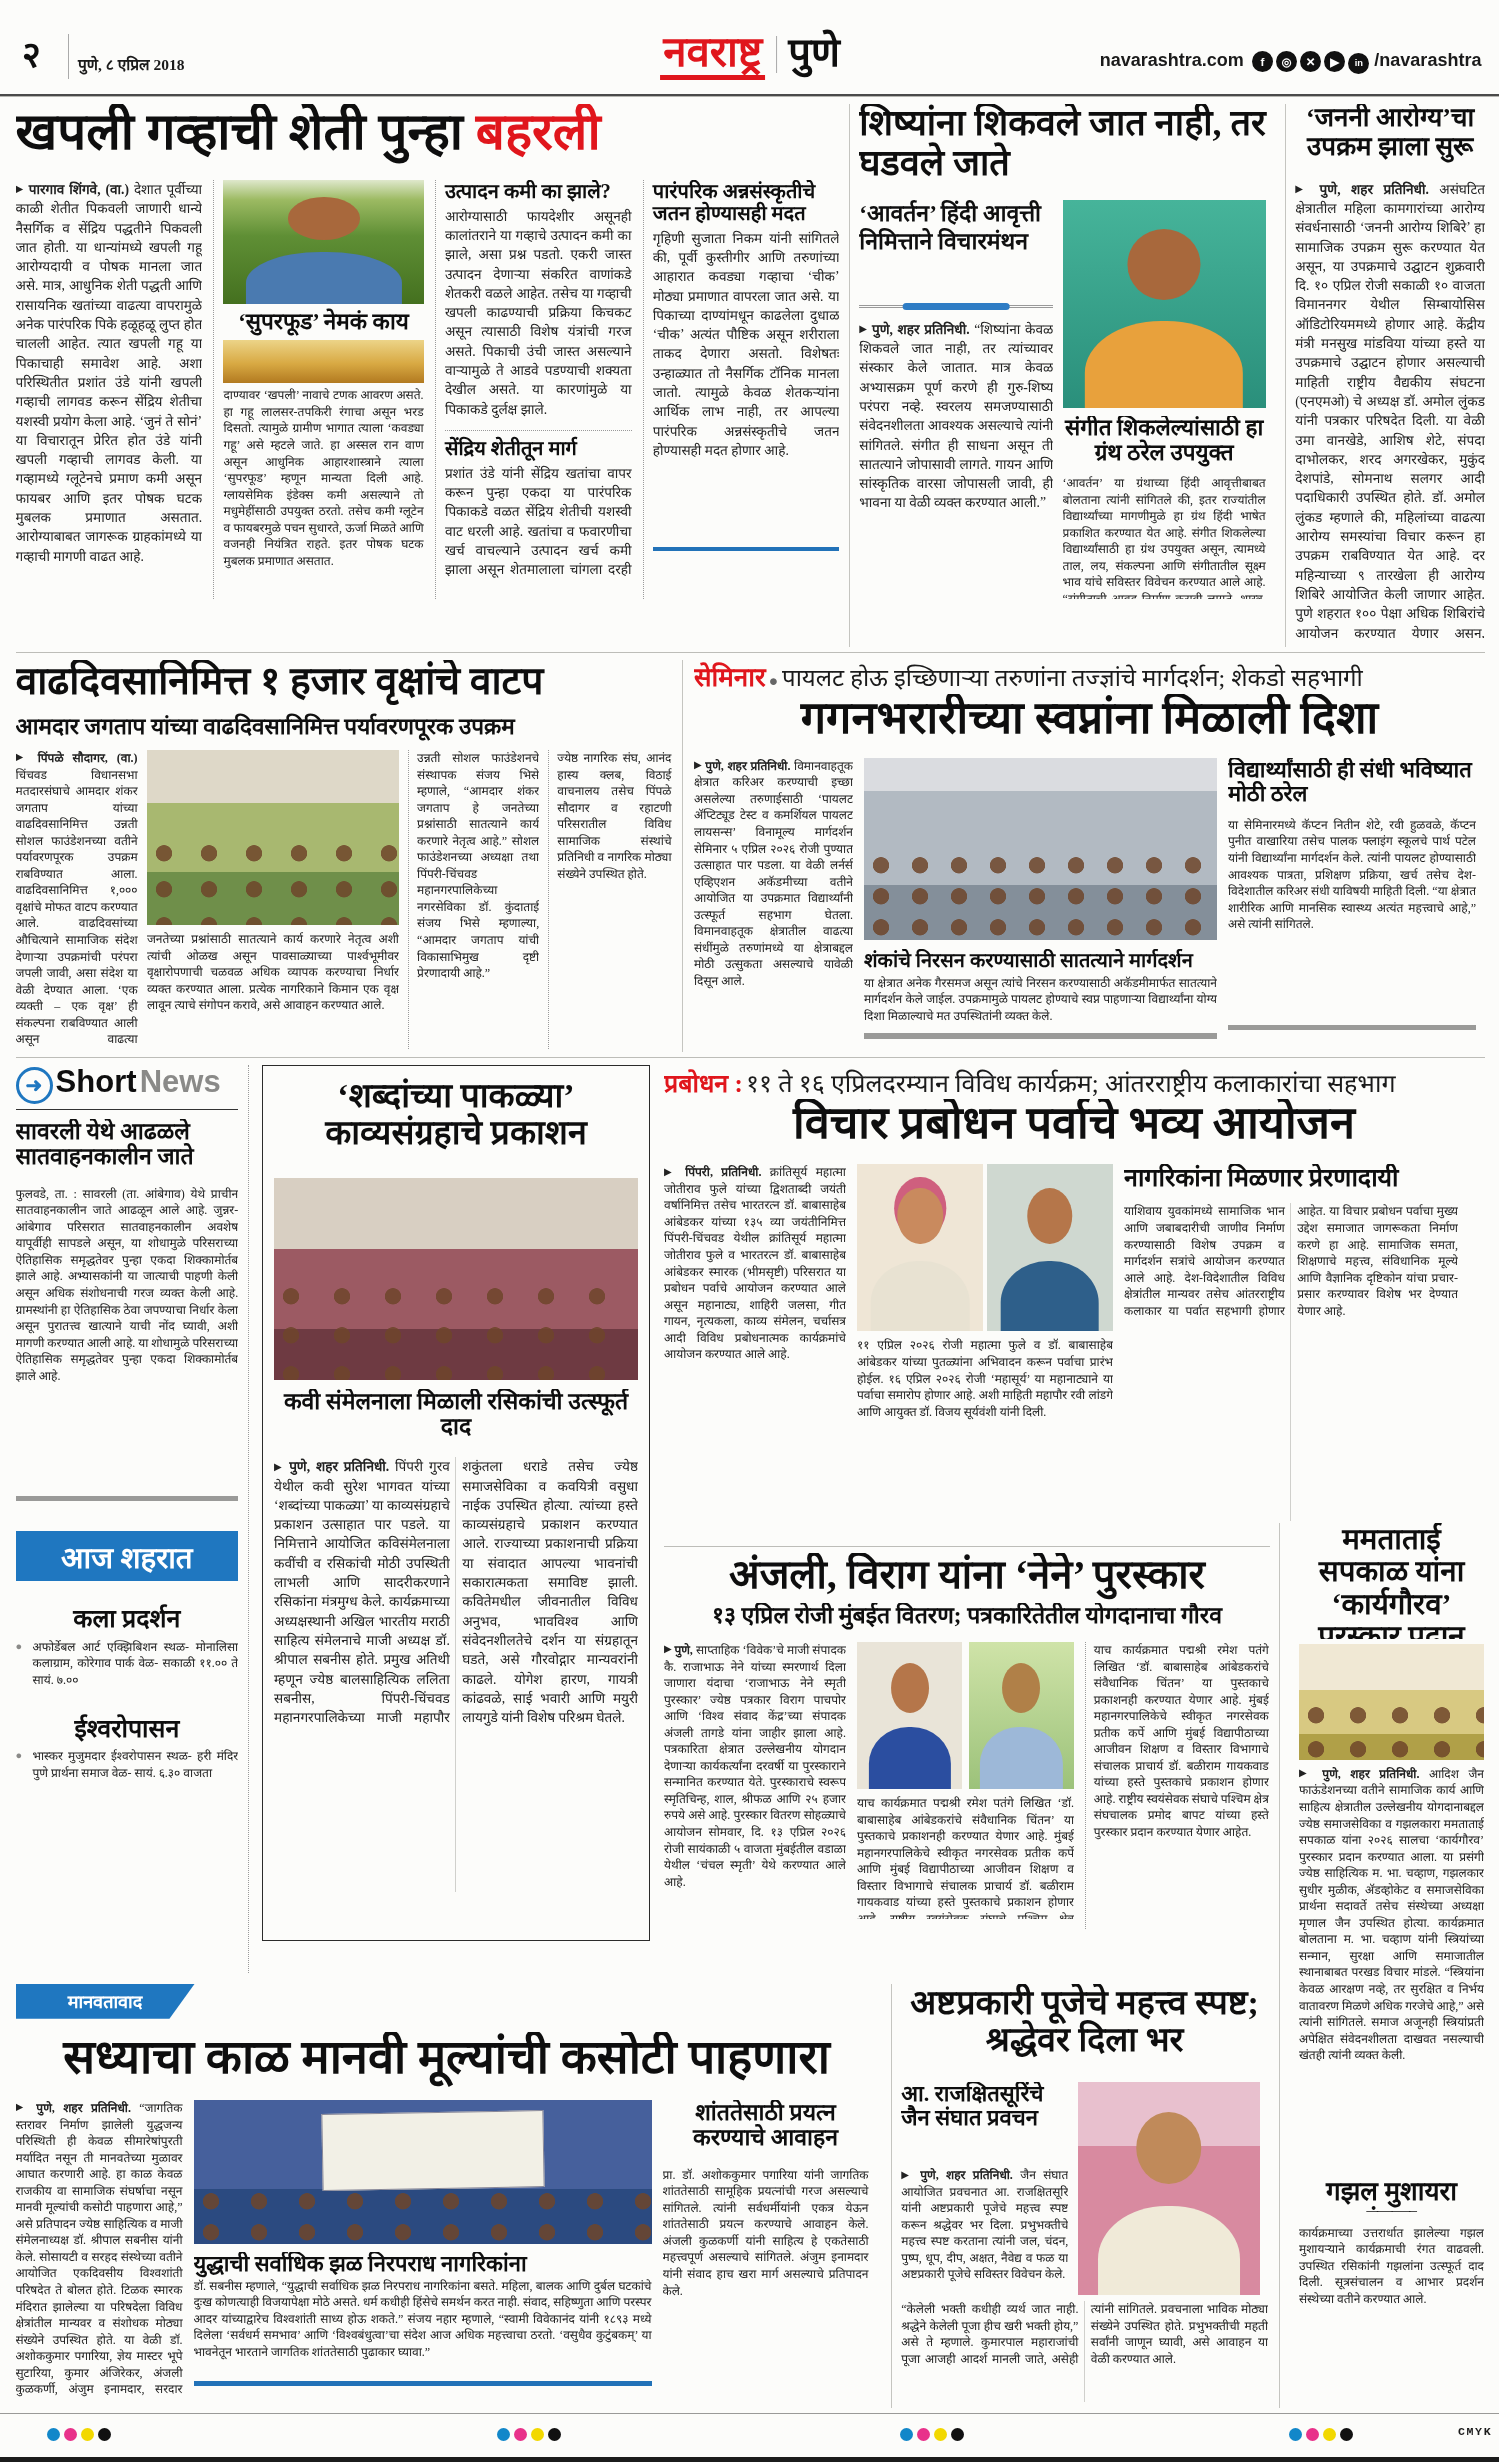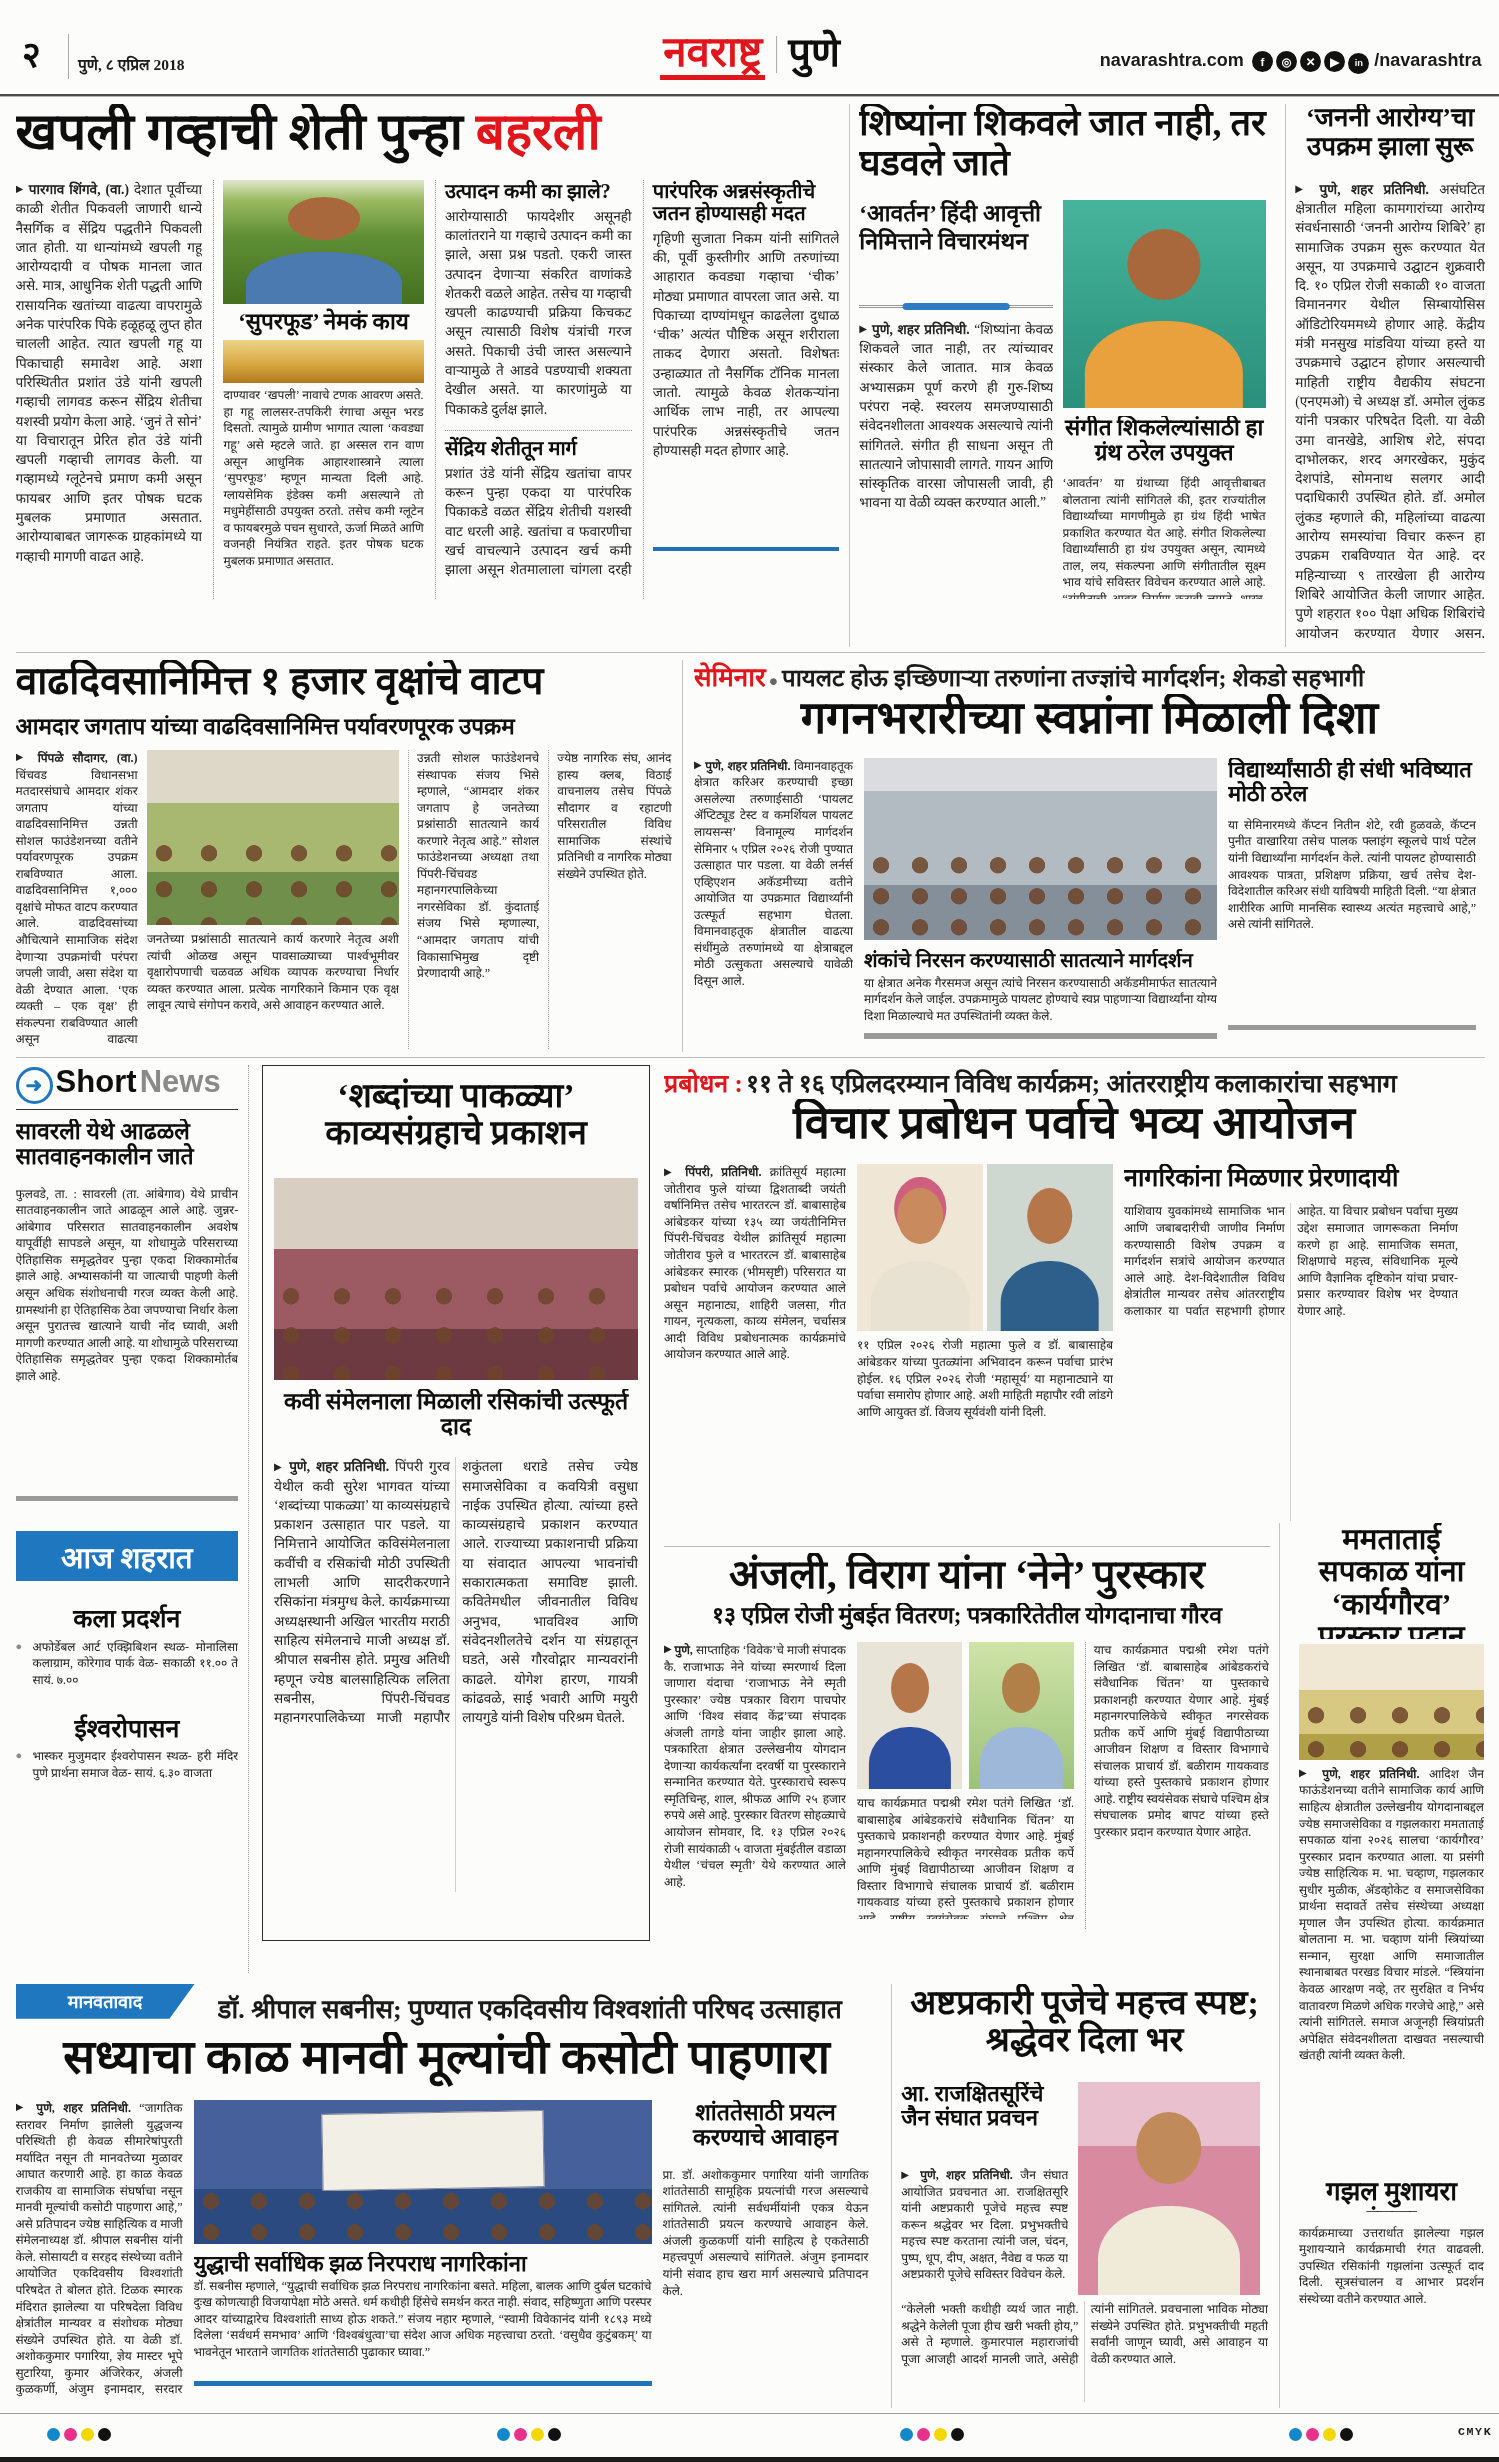--- a/index.html
+++ b/index.html
@@ -10,21 +10,21 @@
   .center{text-align:center}
   .red{color:#e0161c}
   .body{font-size:13.6px;line-height:1.42;text-align:justify;overflow:hidden;color:#222}
   .small{font-size:12px;line-height:1.38}
   .cols2{column-count:2;column-gap:12.4px;column-rule:0.8px solid #d0d0cc}
   .dateline{font-weight:bold}
   .dateline::before{content:"▶ ";font-size:10px;vertical-align:1.6px}
   .rule-dot{border-left:1.6px dotted #9a9a9a}
   .graybar{background:#9a9a98;height:5.4px}
   .bluebar{background:#2272b8;height:3.9px}
-  .kicker{font-weight:bold;font-size:24px;white-space:nowrap;overflow:hidden}
+  .kicker{font-weight:normal;font-size:24px;white-space:nowrap;overflow:hidden}
   .subhead{font-weight:bold;color:#101010;line-height:1.2}
   
   .ph{position:relative;overflow:hidden;background:#c8c8c4;--skin:#b5764a;--cloth:#3a4a78}
   .ph.person::before{content:"";position:absolute;left:50%;top:14%;width:36%;height:34%;
      transform:translateX(-50%);border-radius:50%;background:var(--skin)}
   .ph.person::after{content:"";position:absolute;left:50%;bottom:-10%;width:78%;height:52%;
      transform:translateX(-50%);border-radius:48% 48% 0 0;background:var(--cloth)}
   .ph.turban::before{box-shadow:0 -7.8px 0 3.1px #cf5f7e}
   .ph-field{background:linear-gradient(180deg,#dfe8cc 0%,#9cba62 16%,#5f8f35 45%,#44701f 100%)}
   .ph-wheat{background:linear-gradient(180deg,#ecd488,#d8a943 55%,#b27a20)}
@@ -256,21 +256,20 @@
         <div class="heads" style="background-size:42px 34px"></div>
       </div>
     <div class="body small" style="height:404px;margin-top:6.2px"><span class="dateline">पुणे, शहर प्रतिनिधी.</span> <span>आदिश जैन फाऊंडेशनच्या वतीने सामाजिक कार्य आणि साहित्य क्षेत्रातील उल्लेखनीय योगदानाबद्दल ज्येष्ठ समाजसेविका व गझलकारा ममताताई सपकाळ यांना २०२६ सालचा ‘कार्यगौरव’ पुरस्कार प्रदान करण्यात आला. या प्रसंगी ज्येष्ठ साहित्यिक म. भा. चव्हाण, गझलकार सुधीर मुळीक, ॲडव्होकेट व समाजसेविका प्रार्थना सदावर्ते तसेच संस्थेच्या अध्यक्षा मृणाल जैन उपस्थित होत्या. कार्यक्रमात बोलताना म. भा. चव्हाण यांनी स्त्रियांच्या सन्मान, सुरक्षा आणि समाजातील स्थानाबाबत परखड विचार मांडले. “स्त्रियांना केवळ आरक्षण नव्हे, तर सुरक्षित व निर्भय वातावरण मिळणे अधिक गरजेचे आहे,” असे त्यांनी सांगितले. समाज अजूनही स्त्रियांप्रती अपेक्षित संवेदनशीलता दाखवत नसल्याची खंतही त्यांनी व्यक्त केली.</span></div>
     <div class="hl center" style="font-size:26px;margin-top:7.8px;height:34px;overflow:hidden">गझल मुशायरा रंगला</div>
     <div class="body small" style="height:155px;margin-top:13px">कार्यक्रमाच्या उत्तरार्धात झालेल्या गझल मुशायऱ्याने कार्यक्रमाची रंगत वाढवली. उपस्थित रसिकांनी गझलांना उत्स्फूर्त दाद दिली. सूत्रसंचालन व आभार प्रदर्शन संस्थेच्या वतीने करण्यात आले.</div>
   </div>
 
   <div class="abs" style="left:15.5px;top:1984px;width:862px;height:424px">
     <div style="position:relative;height:43px">
       <div class="parall" style="position:absolute;left:0;top:0;width:179px;font-size:18px;padding:5.4px 0">मानवतावाद</div>
-      <div class="kicker" style="position:absolute;left:202px;top:6.2px;font-size:26px;width:652px">डॉ. श्रीपाल सबनीस;  पुण्यात एकदिवसीय विश्वशांती परिषद उत्साहात</div>
     </div>
     <div class="hl center" style="font-size:47px;height:59px;overflow:hidden;margin-top:4.7px">सध्याचा काळ मानवी मूल्यांची कसोटी पाहणारा</div>
     <div style="display:flex;gap:11px;margin-top:9.3px;height:299px">
       <div class="body small" style="width:167px">
         <span class="dateline">पुणे, शहर प्रतिनिधी.</span> <span>“जागतिक स्तरावर निर्माण झालेली युद्धजन्य परिस्थिती ही केवळ सीमारेषांपुरती मर्यादित नसून ती मानवतेच्या मुळावर आघात करणारी आहे. हा काळ केवळ राजकीय वा सामाजिक संघर्षाचा नसून मानवी मूल्यांची कसोटी पाहणारा आहे,” असे प्रतिपादन ज्येष्ठ साहित्यिक व माजी संमेलनाध्यक्ष डॉ. श्रीपाल सबनीस यांनी केले. सोसायटी व सरहद संस्थेच्या वतीने आयोजित एकदिवसीय विश्वशांती परिषदेत ते बोलत होते. टिळक स्मारक मंदिरात झालेल्या या परिषदेला विविध क्षेत्रांतील मान्यवर व संशोधक मोठ्या संख्येने उपस्थित होते. या वेळी डॉ. अशोककुमार पगारिया, ज्ञेय मास्टर भूपे सुटारिया, कुमार अंजिरेकर, अंजली कुळकर्णी, अंजुम इनामदार, सरदार परमिंदरसिंग, प्रा. सदाशिव मालुकर, मौलाना कलील, डॉ. सुधाकर जाधवर, छाजेड, राजेंद्र थोरा, शैलेश पगारिया, राजेंद्र गुप्ता, माजी महापौर अंकुश काकडे आदी मान्यवर उपस्थित होते.</span>
       </div>
       <div style="width:458px">
         <div class="ph ph-dais" style="height:144px">
             <i class="banner"></i>
             <div class="heads" style="height:36%;background-size:48px 31px"></div>

